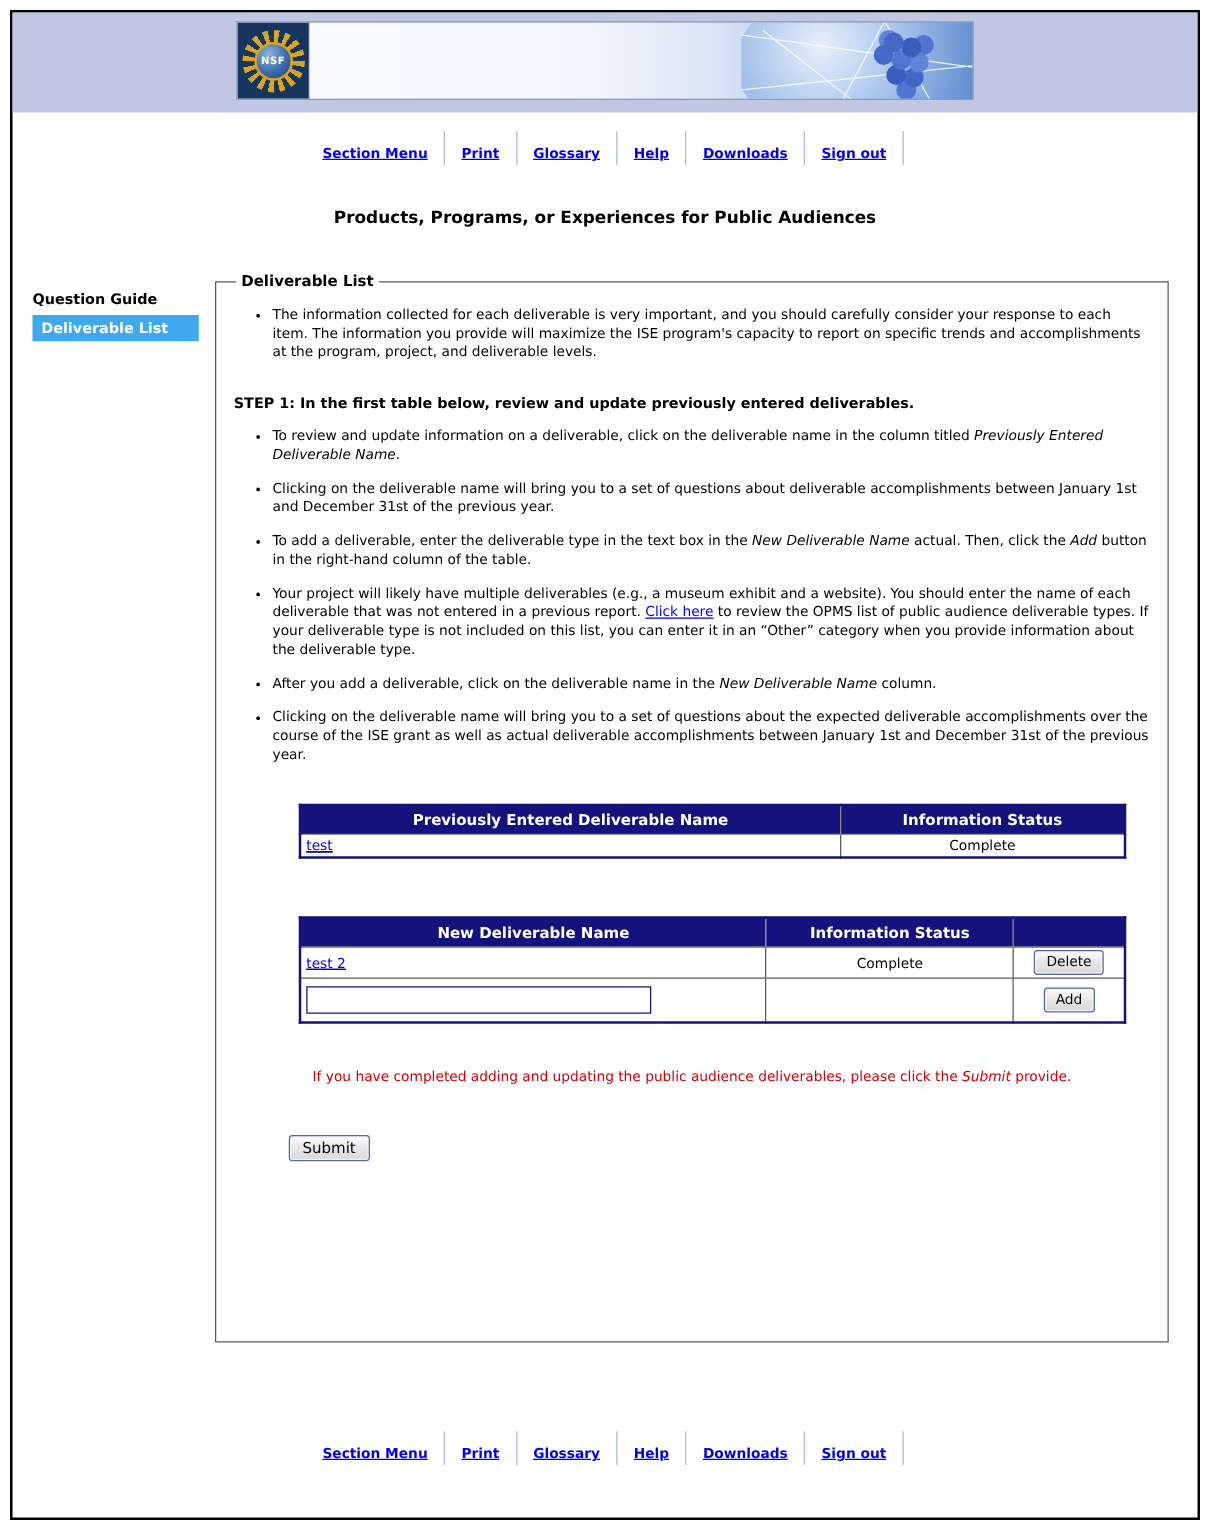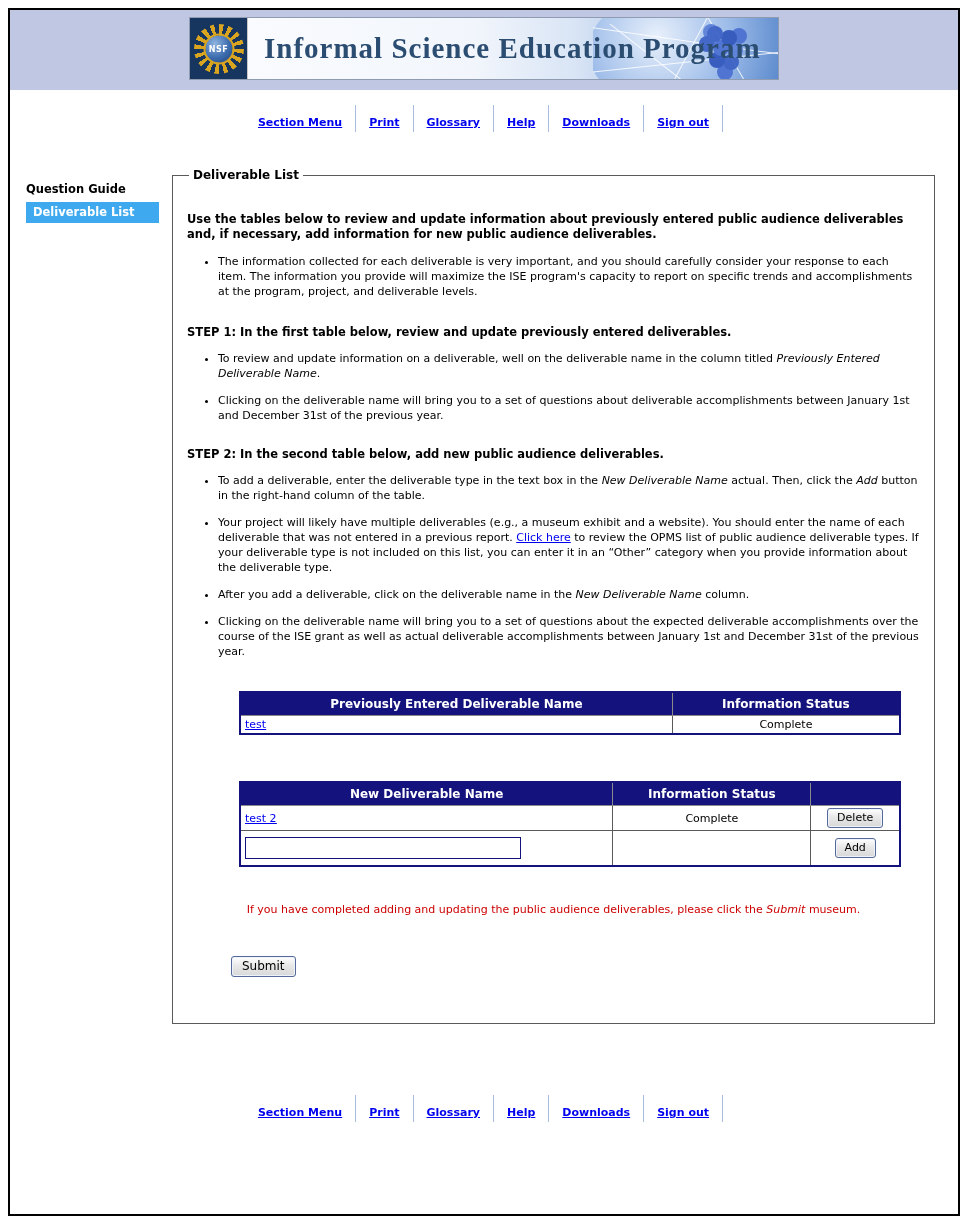--- a/index.html
+++ b/index.html
@@ -10,20 +10,21 @@
   .page{
     position:absolute;left:8px;top:8px;right:9px;bottom:8px;
     border:2px solid #000;background:#fff;overflow:hidden;
   }
   
   .header-band{height:80px;background:#bfc7e2;}
   .banner{
     width:588px;height:61px;margin:0 auto;position:relative;top:7px;
     border:1px solid #8f9bb0;display:flex;overflow:hidden;
     background:linear-gradient(90deg,#fbfcfe 0%,#f2f6fc 48%,#d8e4f5 66%,#a8c2ea 80%,#6d97d4 92%,#5584c9 100%);
+    flex-direction:column;
   }
   .nsf-logo{width:57px;height:100%;flex:0 0 auto;background:#17365f;position:relative;border-right:1px solid #c8c8c8;}
   .nsf-star{
     position:absolute;left:50%;top:50%;transform:translate(-50%,-50%);
     width:50px;height:50px;border-radius:50%;
     background:repeating-conic-gradient(#d9a520 0deg 11deg,#17365f 11deg 22.5deg);
     box-shadow:0 0 0 1px #17365f;
   }
   .nsf-globe{
     position:absolute;left:50%;top:50%;transform:translate(-50%,-50%);
@@ -148,44 +149,43 @@
     <a class="nav-link">Glossary</a>
     <span class="nav-divider"></span>
     <a class="nav-link">Help</a>
     <span class="nav-divider"></span>
     <a class="nav-link">Downloads</a>
     <span class="nav-divider"></span>
     <a class="nav-link">Sign out</a>
     <span class="nav-divider"></span>
   </div>
 
+  <div class="page-title">Products, Programs, or Experiences for Public Audiences</div>
 
   <div class="content">
 
     <div class="sidebar">
       <div class="sidebar-heading">Question Guide</div>
       <div class="sidebar-item">Deliverable List</div>
     </div>
 
     <fieldset class="main">
       <legend>Deliverable List</legend>
 
-      <p class="intro">Use the tables below to review and update information about previously entered public audience deliverables and, if necessary, add information for new public audience deliverables.</p>
 
       <ul class="bullets gap-after">
         <li>The information collected for each deliverable is very important, and you should carefully consider your response to each item. The information you provide will maximize the ISE program's capacity to report on specific trends and accomplishments at the program, project, and deliverable levels.</li>
       </ul>
 
       <p class="step-title">STEP 1: In the first table below, review and update previously entered deliverables.</p>
       <ul class="bullets">
-        <li><span>To review and update information on a deliverable, well on the deliverable name in the column titled </span><i>Previously Entered Deliverable Name</i><span>.</span></li>
+        <li><span>To review and update information on a deliverable, click on the deliverable name in the column titled </span><i>Previously Entered Deliverable Name</i><span>.</span></li>
         <li>Clicking on the deliverable name will bring you to a set of questions about deliverable accomplishments between January 1st and December 31st of the previous year.</li>
       </ul>
 
-      <p class="step-title">STEP 2: In the second table below, add new public audience deliverables.</p>
       <ul class="bullets">
         <li><span>To add a deliverable, enter the deliverable type in the text box in the </span><i>New Deliverable Name</i><span> actual. Then, click the </span><i>Add</i><span> button in the right-hand column of the table.</span></li>
         <li><span>Your project will likely have multiple deliverables (e.g., a museum exhibit and a website). You should enter the name of each deliverable that was not entered in a previous report. </span><a class="link">Click here</a><span> to review the OPMS list of public audience deliverable types. If your deliverable type is not included on this list, you can enter it in an “Other” category when you provide information about the deliverable type.</span></li>
         <li><span>After you add a deliverable, click on the deliverable name in the </span><i>New Deliverable Name</i><span> column.</span></li>
         <li>Clicking on the deliverable name will bring you to a set of questions about the expected deliverable accomplishments over the course of the ISE grant as well as actual deliverable accomplishments between January 1st and December 31st of the previous year.</li>
       </ul>
 
       
       <table class="dtable">
         <thead>
@@ -218,21 +218,21 @@
             <td class="action-cell"><button class="btn">Delete</button></td>
           </tr>
           <tr>
             <td><input type="text" class="name-input" value="" style=""></td>
             <td class="status-cell"></td>
             <td class="action-cell"><button class="btn">Add</button></td>
           </tr>
         </tbody>
       </table>
 
-      <p class="notice"><span>If you have completed adding and updating the public audience deliverables, please click the </span><i>Submit</i><span> museum.</span></p>
+      <p class="notice"><span>If you have completed adding and updating the public audience deliverables, please click the </span><i>Submit</i><span> provide.</span></p>
 
       <button class="btn submit-btn">Submit</button>
     </fieldset>
   </div>
 
   <div class="nav bottom">
     <a class="nav-link">Section Menu</a>
     <span class="nav-divider"></span>
     <a class="nav-link">Print</a>
     <span class="nav-divider"></span>

